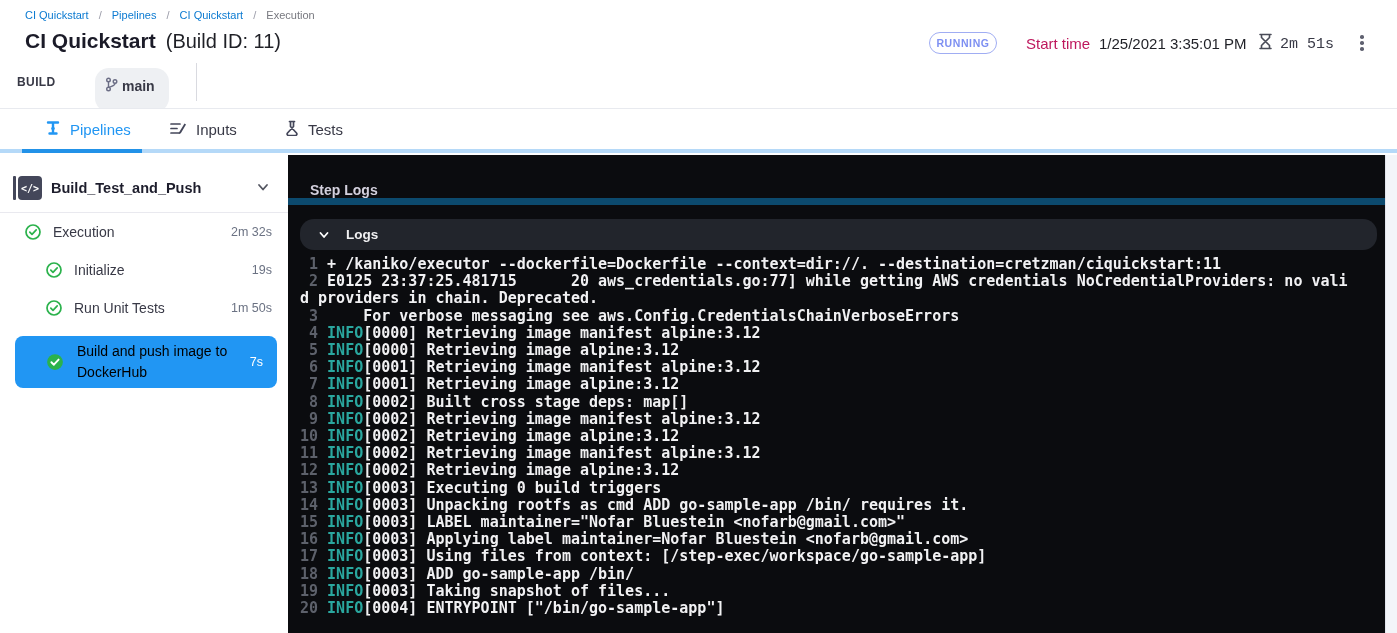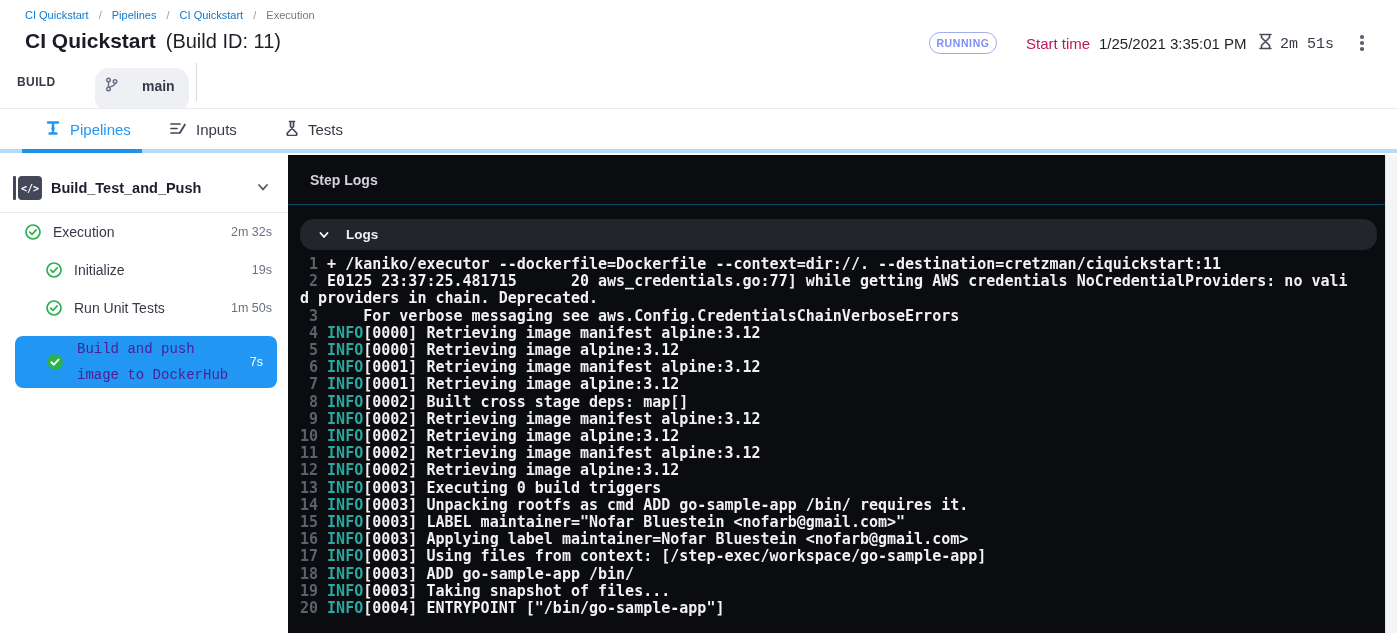--- a/index.html
+++ b/index.html
@@ -25,21 +25,21 @@
   .start-value { position:absolute; left:1099px; top:35px; font-size:15px; color:#1f2026; }
   .dur-cluster { position:absolute; left:1258px; top:33px; display:flex; align-items:center; gap:7px;
       font-size:15px; color:#383946;font-family:Liberation Mono, monospace; }
   .kebab { position:absolute; left:1352px; top:33px; width:20px; height:20px; display:flex;
       flex-direction:column; align-items:center; justify-content:center; gap:2.5px; cursor:pointer; }
   .kebab i { width:3.5px; height:3.5px; border-radius:50%; background:#5f6170; }
 
   .build-row-label { position:absolute; left:17px; top:75px; font-size:12px; font-weight:700;
       letter-spacing:0.4px; color:#383946; }
   .branch-pill { position:absolute; left:95px; top:68px; height:44px; padding:0 14px 8px 10px;
-      background:#eef0f3; border-radius:14px; display:flex; align-items:center; gap:24px; }
+      background:#eef0f3; border-radius:14px; display:flex; align-items:center; gap:4px; }
   .branch-pill .txt { font-size:14px; font-weight:700; color:#383946; }
   .hdr-divider { position:absolute; left:196px; top:63px; width:1px; height:38px; background:#d9dae0; }
 
   
   .tabbar { position:absolute; left:0; top:108px; width:1397px; height:41px; background:#ffffff;
       border-top:1px solid #e8eaef; }
   .tab { position:absolute; top:0; height:41px; display:flex; align-items:center; gap:9px;
       font-size:15px; color:#383946; cursor:pointer; }
   .tab.active { color:#2196f3; font-weight:500; }
   .tab-underline-light { position:absolute; left:0; top:149px; width:1397px; height:4px; background:#b5d9f8; }
@@ -66,27 +66,27 @@
 
   .step-list { position:absolute; left:0; top:58px; width:288px; }
   .step { position:relative; height:38px; display:flex; align-items:center; cursor:pointer; }
   .step .check { display:flex; align-items:center; margin-left:25px; }
   .step.lvl1 .check { margin-left:46px; }
   .step .steplabel { margin-left:12px; font-size:14px; color:#383946; }
   .step .dur { position:absolute; right:16px; font-size:12.5px; color:#6b7283; }
   .step.selected { height:52px; margin:9px 11px 0 15px; width:262px; background:#2196f3;
       border-radius:8px; }
   .step.selected .check { margin-left:31px; }
-  .step.selected .steplabel { margin-left:13px; color:#4c1d95; width:158px; line-height:26px;font-family:Liberation Mono, monospace; }
+  .step.selected .steplabel { margin-left:13px; color:#000000; width:158px; line-height:21px; }
   .step.selected .dur { right:14px; color:#ffffff; }
 
   
   .logpanel { position:absolute; left:288px; top:155px; width:1097px; height:478px; background:#0b0c0f; }
   .steplogs-header { position:absolute; left:0; top:0; width:100%; height:50px;
-      border-bottom:1px solid #0c4a6e; display:flex; align-items:center; }
+      border-bottom:7px solid #0c4a6e; display:flex; align-items:flex-end; }
   .steplogs-title { margin-left:22px; font-size:14px; font-weight:700; color:#d3d0dd; }
   .logs-accordion { position:absolute; left:12px; top:64px; width:1077px; height:31px;
       background:#22252c; border-radius:14px; display:flex; align-items:center; cursor:pointer; }
   .logs-accordion .chev { margin-left:18px; display:flex; }
   .logs-accordion .lbl { margin-left:16px; font-size:13.5px; font-weight:600; color:#f0f0f2; }
 
   .loglines { position:absolute; left:12px; top:101px; width:1056px;
       font-family:"DejaVu Sans Mono", monospace; font-size:15px; font-weight:700;
       line-height:17.2px; color:#f1f1f3; white-space:pre-wrap; word-break:break-all; }
   .loglines .ln { color:#5d616b; }

